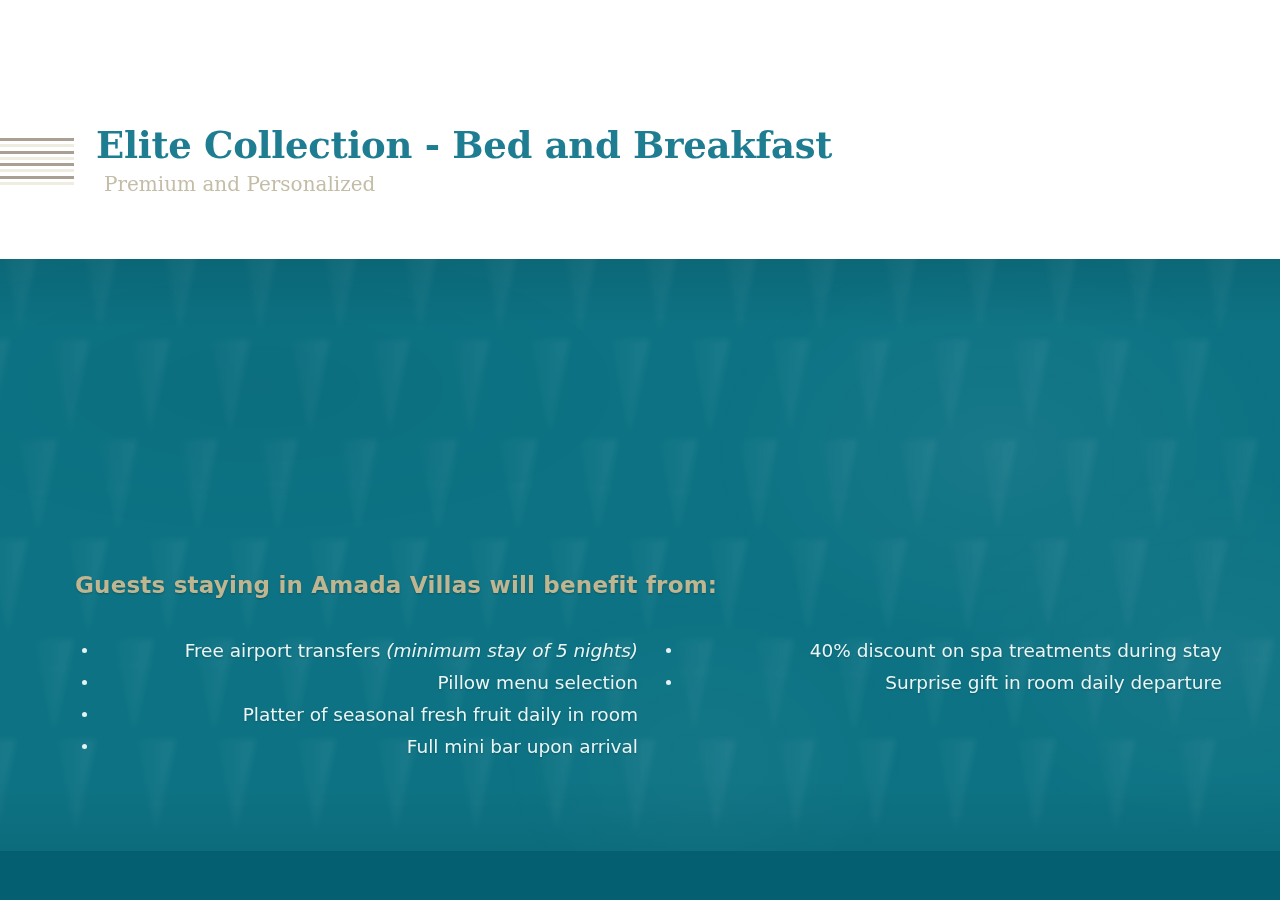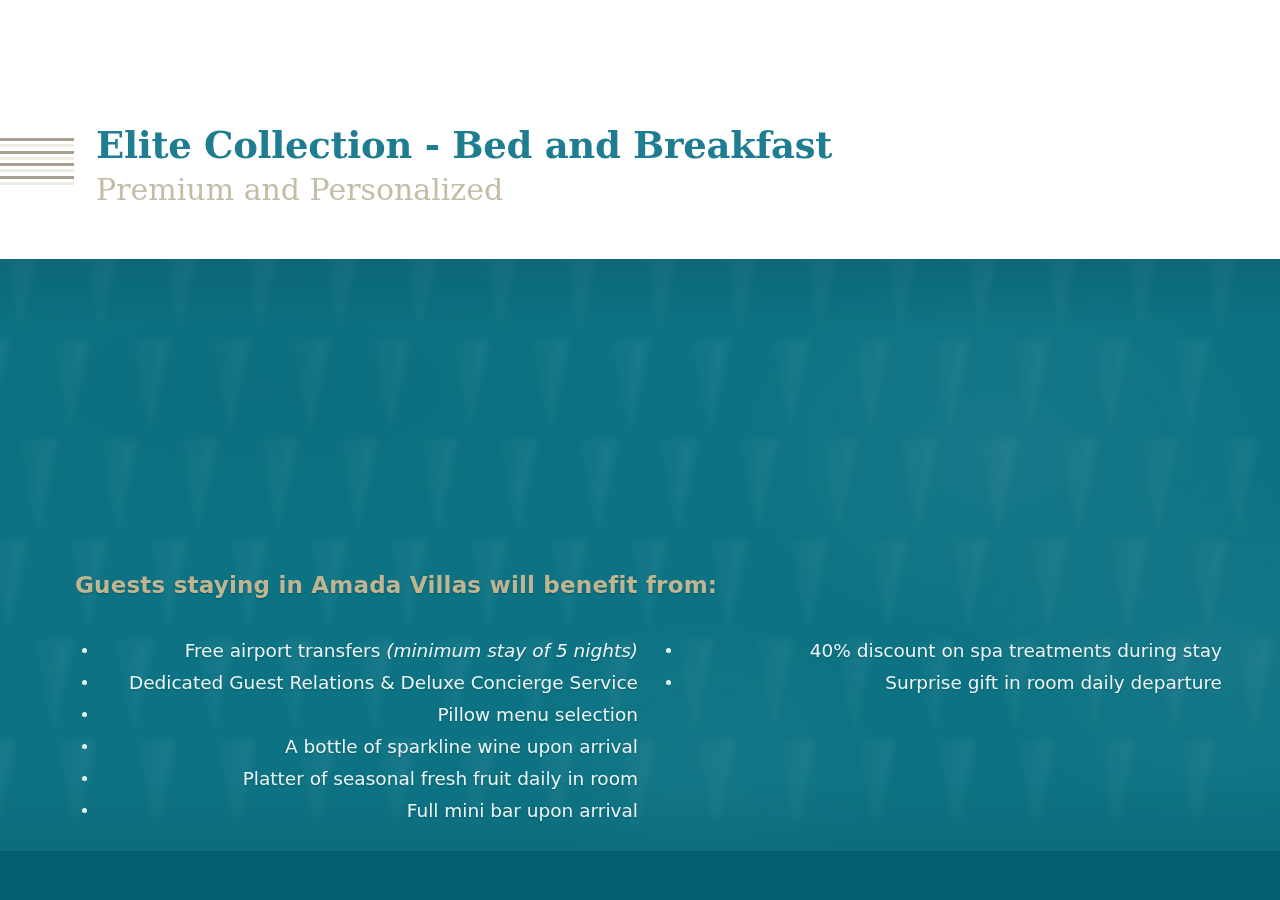--- a/index.html
+++ b/index.html
@@ -57,24 +57,24 @@
     font-size: 37px;
     line-height: 1.05;
     letter-spacing: -0.3px;
     color: #1f7d92;
     margin: 0;
     white-space: nowrap;
   }
   #sub-title {
     font-family: "DejaVu Serif", serif;
     font-weight: normal;
-    font-size: 30px;
+    font-size: 20px;
     line-height: 1.2;
     color: #c3bda7;
-    margin: 7px 0 0 0;
+    margin: 7px 0 0 8px;
     white-space: nowrap;
   }
 
   
   #body-panel {
     position: absolute;
     left: 0;
     top: 259px;
     width: 1280px;
     height: 641px;
@@ -244,23 +244,21 @@
       </g>
     </svg>
 
     <div id="texture-b"></div>
     <div id="bottom-band"></div>
 
     <h3 id="section-heading">Guests staying in Amada Villas will benefit from:</h3>
 
     <ul id="col-left" class="bullet-col">
         <li><span>Free airport transfers </span><span class="ital">(minimum stay of 5 nights)</span></li>
-        <li><span>Dedicated Guest Relations &amp; Deluxe Concierge Service</span><span class="ital"></span></li>
         <li><span>Pillow menu selection</span><span class="ital"></span></li>
-        <li><span>A bottle of sparkline wine upon arrival</span><span class="ital"></span></li>
         <li><span>Platter of seasonal fresh fruit daily in room</span><span class="ital"></span></li>
         <li><span>Full mini bar upon arrival</span><span class="ital"></span></li>
       </ul>
 
     <ul id="col-right" class="bullet-col">
         <li><span>40% discount on spa treatments during stay</span><span class="ital"></span></li>
         <li><span>Surprise gift in room daily departure</span><span class="ital"></span></li>
       </ul>
 
   </div>

